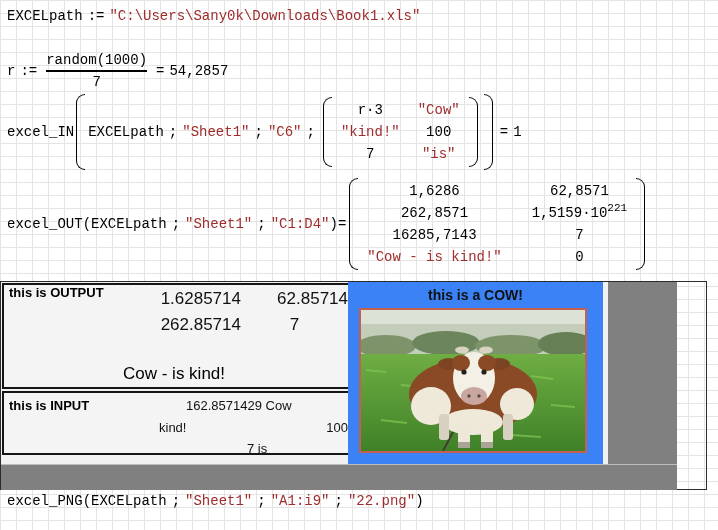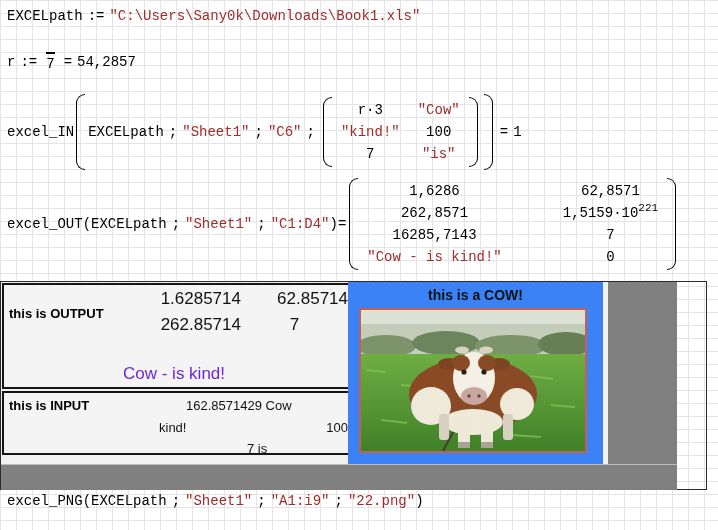--- a/index.html
+++ b/index.html
@@ -25,21 +25,21 @@
   .op{margin:0 5px;}
   .sep{margin:0 5px;}
   .frac{display:inline-flex;flex-direction:column;align-items:center;margin:0 4px;}
   .frac .bar{align-self:stretch;height:2px;background:#000;margin:1px 0;}
   .bigparen{width:8px;align-self:stretch;flex:0 0 8px;}
   .bp-l{border-left:1.6px solid #000;border-top:1.6px solid #000;border-bottom:1.6px solid #000;border-radius:11px 0 0 11px;margin:0 3px 0 2px;}
   .bp-r{border-right:1.6px solid #000;border-top:1.6px solid #000;border-bottom:1.6px solid #000;border-radius:0 11px 11px 0;margin:0 2px 0 3px;}
   .mwrap{display:flex;align-items:stretch;padding:3px 1px;}
   .matrix{display:grid;align-items:center;padding:2px 6px;grid-auto-rows:22px;}
   .m-in{grid-template-columns:auto auto;column-gap:18px;}
-  .m-out{grid-template-columns:auto auto;column-gap:61px;}
+  .m-out{grid-template-columns:auto auto;column-gap:30px;}
   .matrix span{justify-self:center;text-align:center;}
   sup{font-size:11px;vertical-align:super;line-height:0;}
   
   #picture{
     position:absolute;left:0;top:281px;width:705px;height:207px;
     border:1px solid #2b2b2b;background:transparent;
   }
   #xl-content{position:absolute;left:0;top:0;width:676px;height:207px;background:#f1f1f1;}
   .graybar-right{position:absolute;left:607px;top:0;width:69px;height:182px;background:var(--excel-gray,#808080);}
   .graybar-bottom{position:absolute;left:0;top:182px;width:676px;height:25px;background:var(--excel-gray,#808080);border-top:1px solid #bdbdbd;}
@@ -47,21 +47,21 @@
   #output-box{top:1px;height:106px;}
   #input-box{top:109px;height:64px;}
   .box-title{position:absolute;left:5px;font-weight:bold;font-size:13px;color:#000;}
   #obx-grid{
     position:absolute;left:96px;top:1px;display:grid;
     grid-template-columns:141px 107px;grid-auto-rows:26px;align-items:center;
     font-size:17px;color:#111;
   }
   #obx-grid .c1,#obx-grid .c2{text-align:right;}
   #obx-grid .center{text-align:center;}
-  .obx-footer{position:absolute;left:0;right:4px;top:79px;text-align:center;font-size:17px;color:#6d28d9;}
+  .obx-footer{position:absolute;left:0;right:4px;top:79px;text-align:center;font-size:17px;color:#000000;}
   .ibx-val{position:absolute;font-size:13px;color:#111;}
   #middle-panel{position:absolute;left:347px;top:0;width:255px;height:182px;background:#3b82f6;text-decoration:underline;}
   #cow-title{position:absolute;left:0;right:0;top:5px;text-align:center;font-weight:bold;font-size:14px;color:#111;}
   #cow-photo{
     position:absolute;left:11px;top:26px;width:228px;height:145px;
     border:2px solid var(--photo-border,#c4604f);box-sizing:border-box;background:#6aa23f;
   }
   #cow-photo svg{display:block;width:100%;height:100%;}
 </style>
 </head>
@@ -72,20 +72,21 @@
   <div class="eq" style="left:7px;top:7px;">
     <span>EXCELpath</span>
     <span class="op">:=</span>
     <span class="str">"C:\Users\Sany0k\Downloads\Book1.xls"</span>
   </div>
 
   <div class="eq" style="left:7px;top:51px;">
     <span>r</span>
     <span class="op">:=</span>
     <span class="frac">
+      <span class="num"><span>random</span><span>(</span><span>1000</span><span>)</span></span>
       <span class="bar"></span>
       <span class="den">7</span>
     </span>
     <span class="op">=</span>
     <span>54,2857</span>
   </div>
 
   <div class="eq" style="left:7px;top:94px;">
     <span>excel_IN</span>
     <span class="bigparen bp-l"></span>
@@ -138,21 +139,21 @@
     </span>
   </div>
 
   <div id="picture">
     <div id="xl-content">
 
       <div class="graybar-right"></div>
       <div class="graybar-bottom"></div>
 
       <div class="xl-box" id="output-box">
-        <div class="box-title" style="top:21px;">this is OUTPUT</div>
+        <div class="box-title" style="top:0;">this is OUTPUT</div>
         <div id="obx-grid">
           <span class="c1">1.6285714</span>
           <span class="c2">62.85714</span>
           <span class="c1">262.85714</span>
           <span class="c2 center">7</span>
         </div>
         <div class="obx-footer">Cow - is kind!</div>
       </div>
 
       <div class="xl-box" id="input-box">

